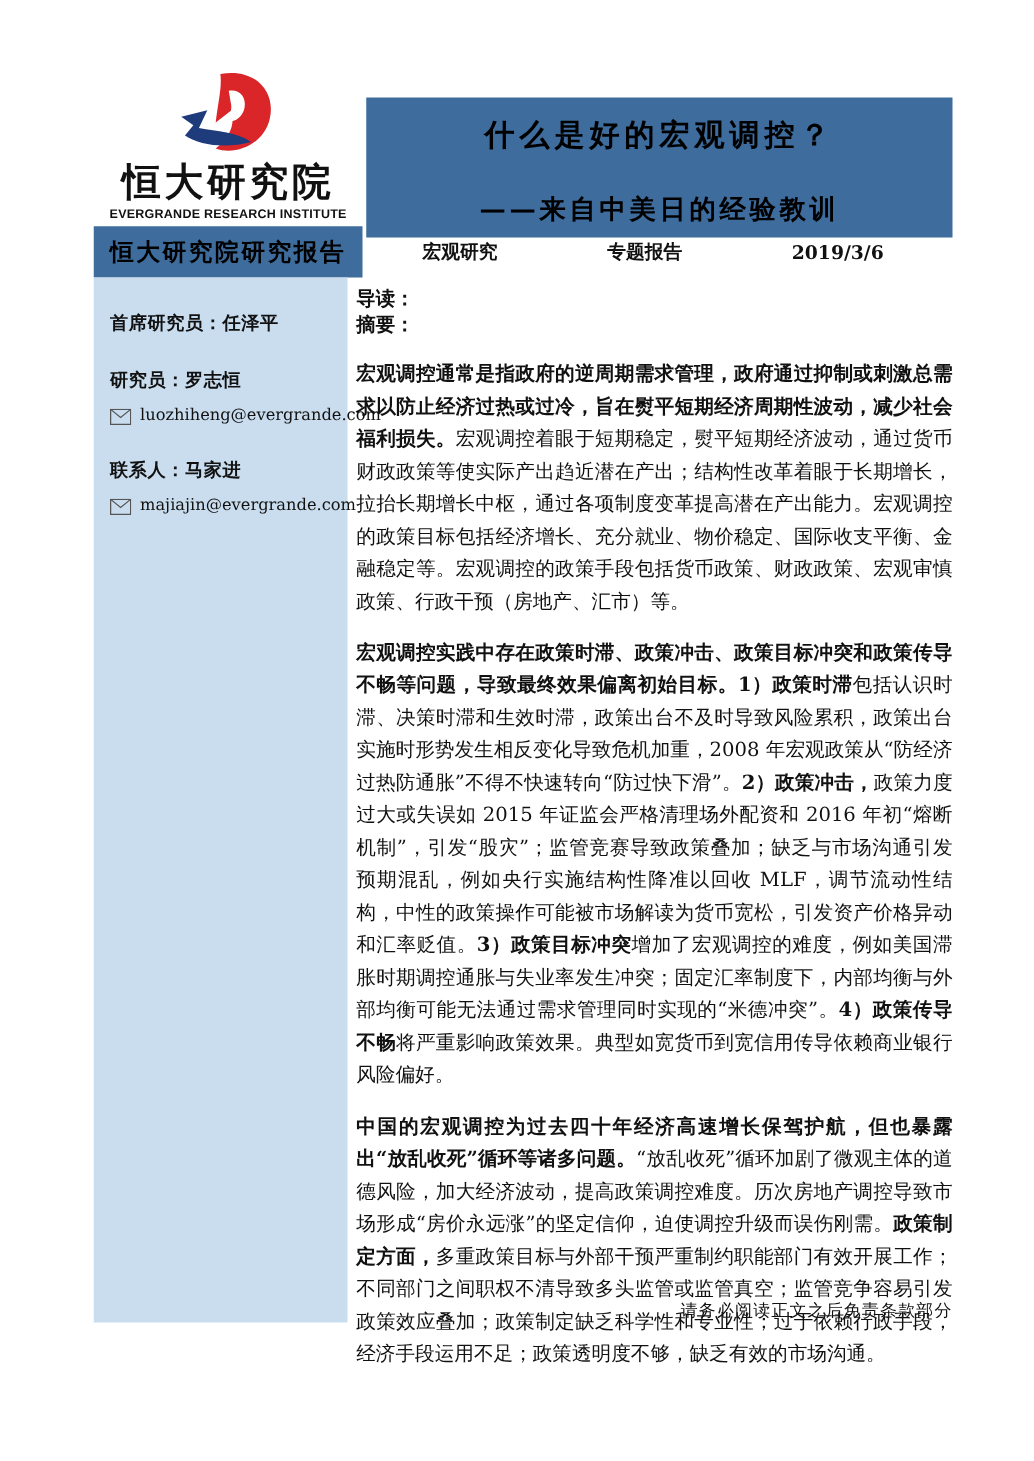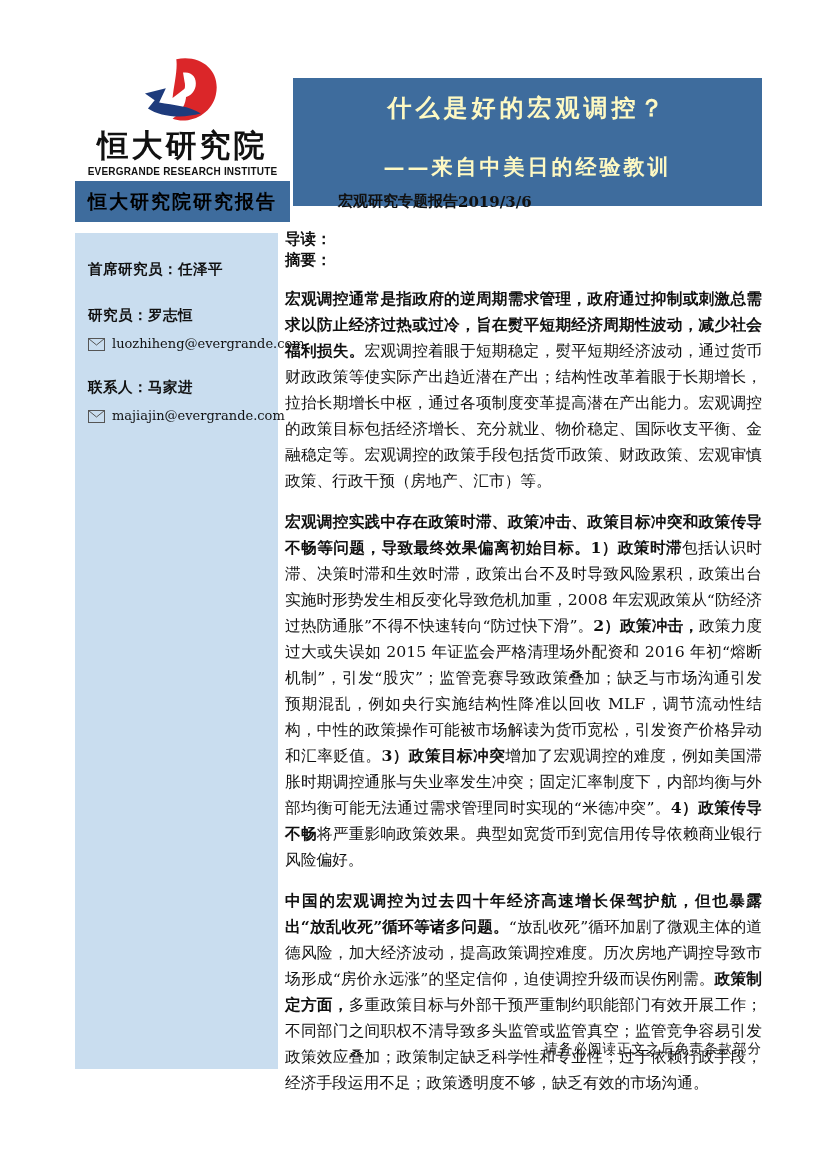--- a/index.html
+++ b/index.html
@@ -17,46 +17,45 @@
     font-family:Liberation Sans, sans-serif;
     font-weight:900; font-size:31px; line-height:1.05; letter-spacing:3px; white-space:nowrap;
   }
   .logo-en {
     font-family:"Liberation Sans","DejaVu Sans",sans-serif;
     font-weight:700; font-size:10px; letter-spacing:0.2px; margin-top:3px; white-space:nowrap;
   }
 
   
   .title-band {
-    position:absolute; left:293px; top:78px; width:469px; height:128px;
-    background:var(--accent,#3E6C9D); color:#fef9c3; text-align:center;
+    position:absolute; left:293px; top:78px; width:469px; height:112px;
+    background:var(--accent,#3E6C9D); color:#000000; text-align:center;
   }
   .title-1 { font-size:24px; font-weight:700; letter-spacing:4px; padding-top:14px; }
   .title-2 { font-size:21px; font-weight:700; letter-spacing:3px; margin-top:29px; }
 
   
   .report-band {
     position:absolute; left:75px; top:181px; width:215px; height:41px;
     background:var(--accent,#3E6C9D); color:#000000;
     display:flex; align-items:center; justify-content:center;
     font-size:19px; font-weight:600; letter-spacing:2px;
   }
   .meta-row {
     position:absolute; left:293px; top:181px; width:469px; height:41px;
-    display:flex; align-items:center; 
+    display:flex; align-items:center; justify-content:space-between;
     padding:0 55px 0 45px; box-sizing:border-box;
     font-weight:700; font-size:15px;
   }
 
   
   .sidebar {
     position:absolute; left:75px; top:222px; width:203px; height:836px;
     background:var(--sidebar_bg,#C9DDEF); box-sizing:border-box;
     padding:27px 8px 0 13px;
-    margin-top:11px;
   }
   .side-name { font-weight:700; font-size:14.5px; letter-spacing:0.5px; }
   .mt-lg { margin-top:27px; }
   .email-row { display:flex; align-items:flex-end; gap:7px; margin-top:11px; font-size:13px; }
   .email-row svg { flex:0 0 auto; }
 
   
   .main { position:absolute; left:285px; top:229px; width:477px; }
   .sec-label { font-weight:700; font-size:15.5px; }
   .para {

